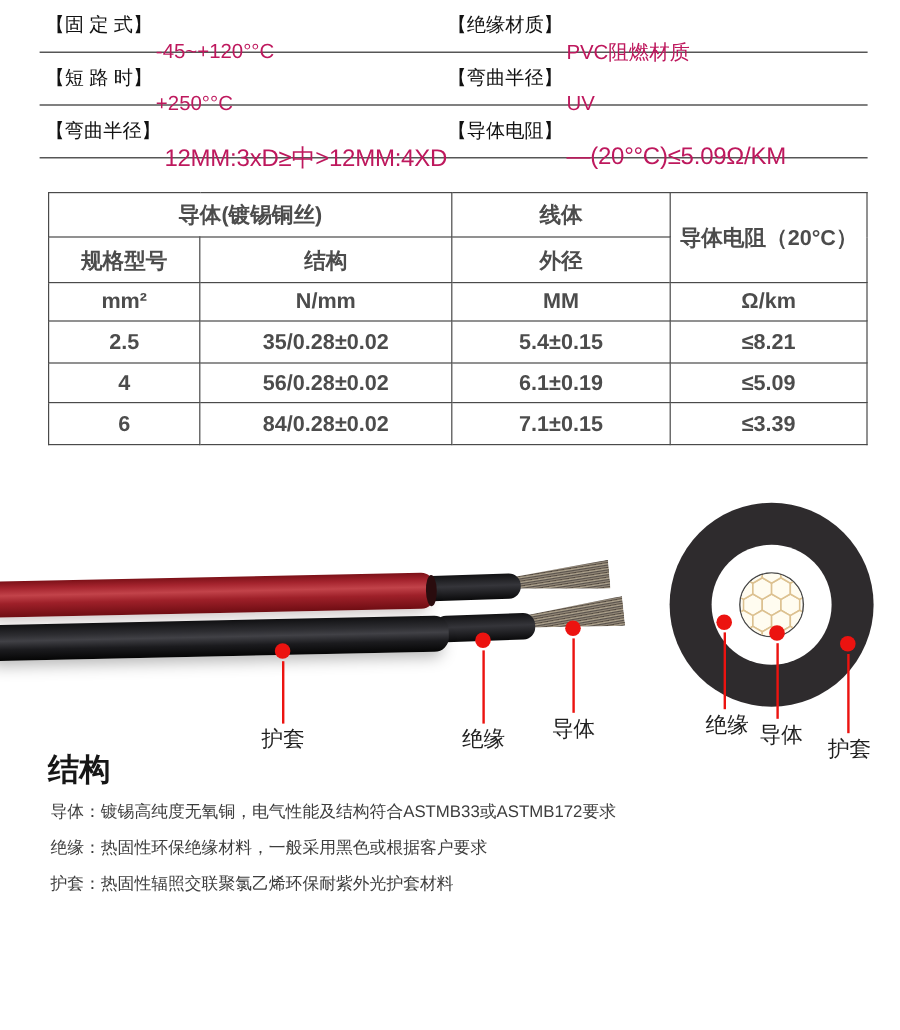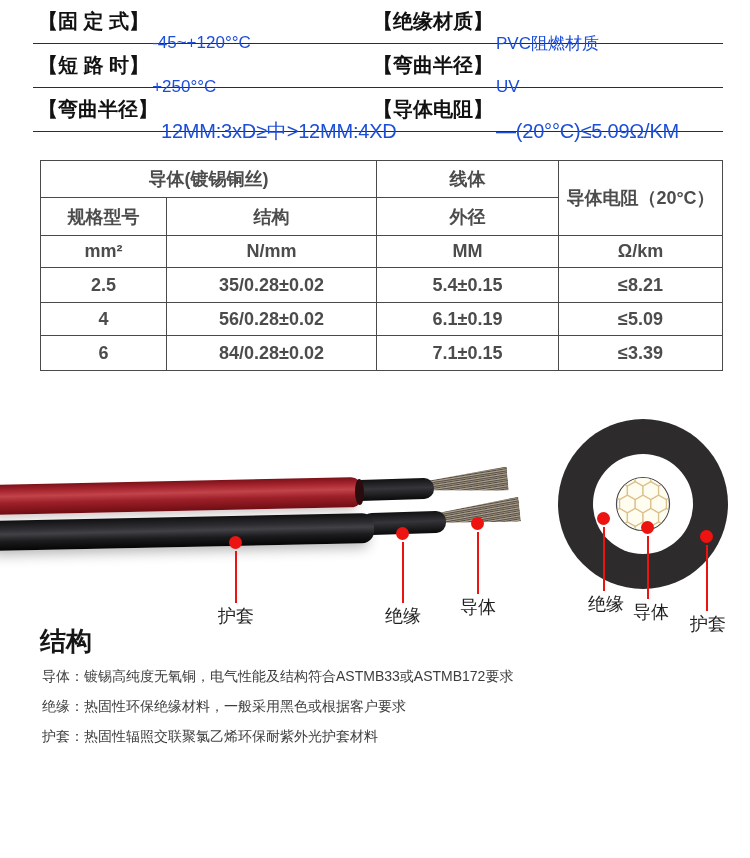--- a/index.html
+++ b/index.html
@@ -5,22 +5,22 @@
   html,body{margin:0;padding:0;background:#fff;}
   .page{position:relative;width:750px;height:858px;background:#fff;overflow:hidden;
         font-family:"Liberation Sans","DejaVu Sans",sans-serif;color:#222;}
 
   
   .specs{position:absolute;top:0;left:33px;width:690px;}
   .spec-row{height:44px;display:flex;align-items:center;border-bottom:1px solid #2d2d2d;padding-left:5px;box-sizing:border-box;}
   .pair{display:flex;align-items:center;}
   .pair.left{width:335px;flex:none;}
   .pair.right{flex:1;}
-  .spec-label{font-size:20px;font-weight:bold;color:#121212;white-space:nowrap;}
-  .spec-value{font-size:17px;color:#1d4ed8;margin-left:3px;white-space:nowrap;margin-top:43px;}
+  .spec-label{font-size:16px;font-weight:normal;color:#121212;white-space:nowrap;}
+  .spec-value{font-size:17px;color:#be185d;margin-left:3px;white-space:nowrap;margin-top:43px;}
   .spec-value.sm{font-size:20px;letter-spacing:-0.2px;}
 
   
   table.spec-table{position:absolute;top:160px;left:40px;width:682px;border-collapse:collapse;table-layout:fixed;font-weight:bold;}
   table.spec-table td{border:1px solid #4a4a4a;text-align:center;vertical-align:middle;
         font-size:18px;color:#4c4c4c;padding:0;}
   tr.h1{height:37px;} tr.h2{height:38px;} tr.units{height:32px;}
   tr.d1{height:35px;} tr.d2{height:33px;} tr.d3{height:35px;}
   td.hdr{font-size:19px;color:#454545;}
 

